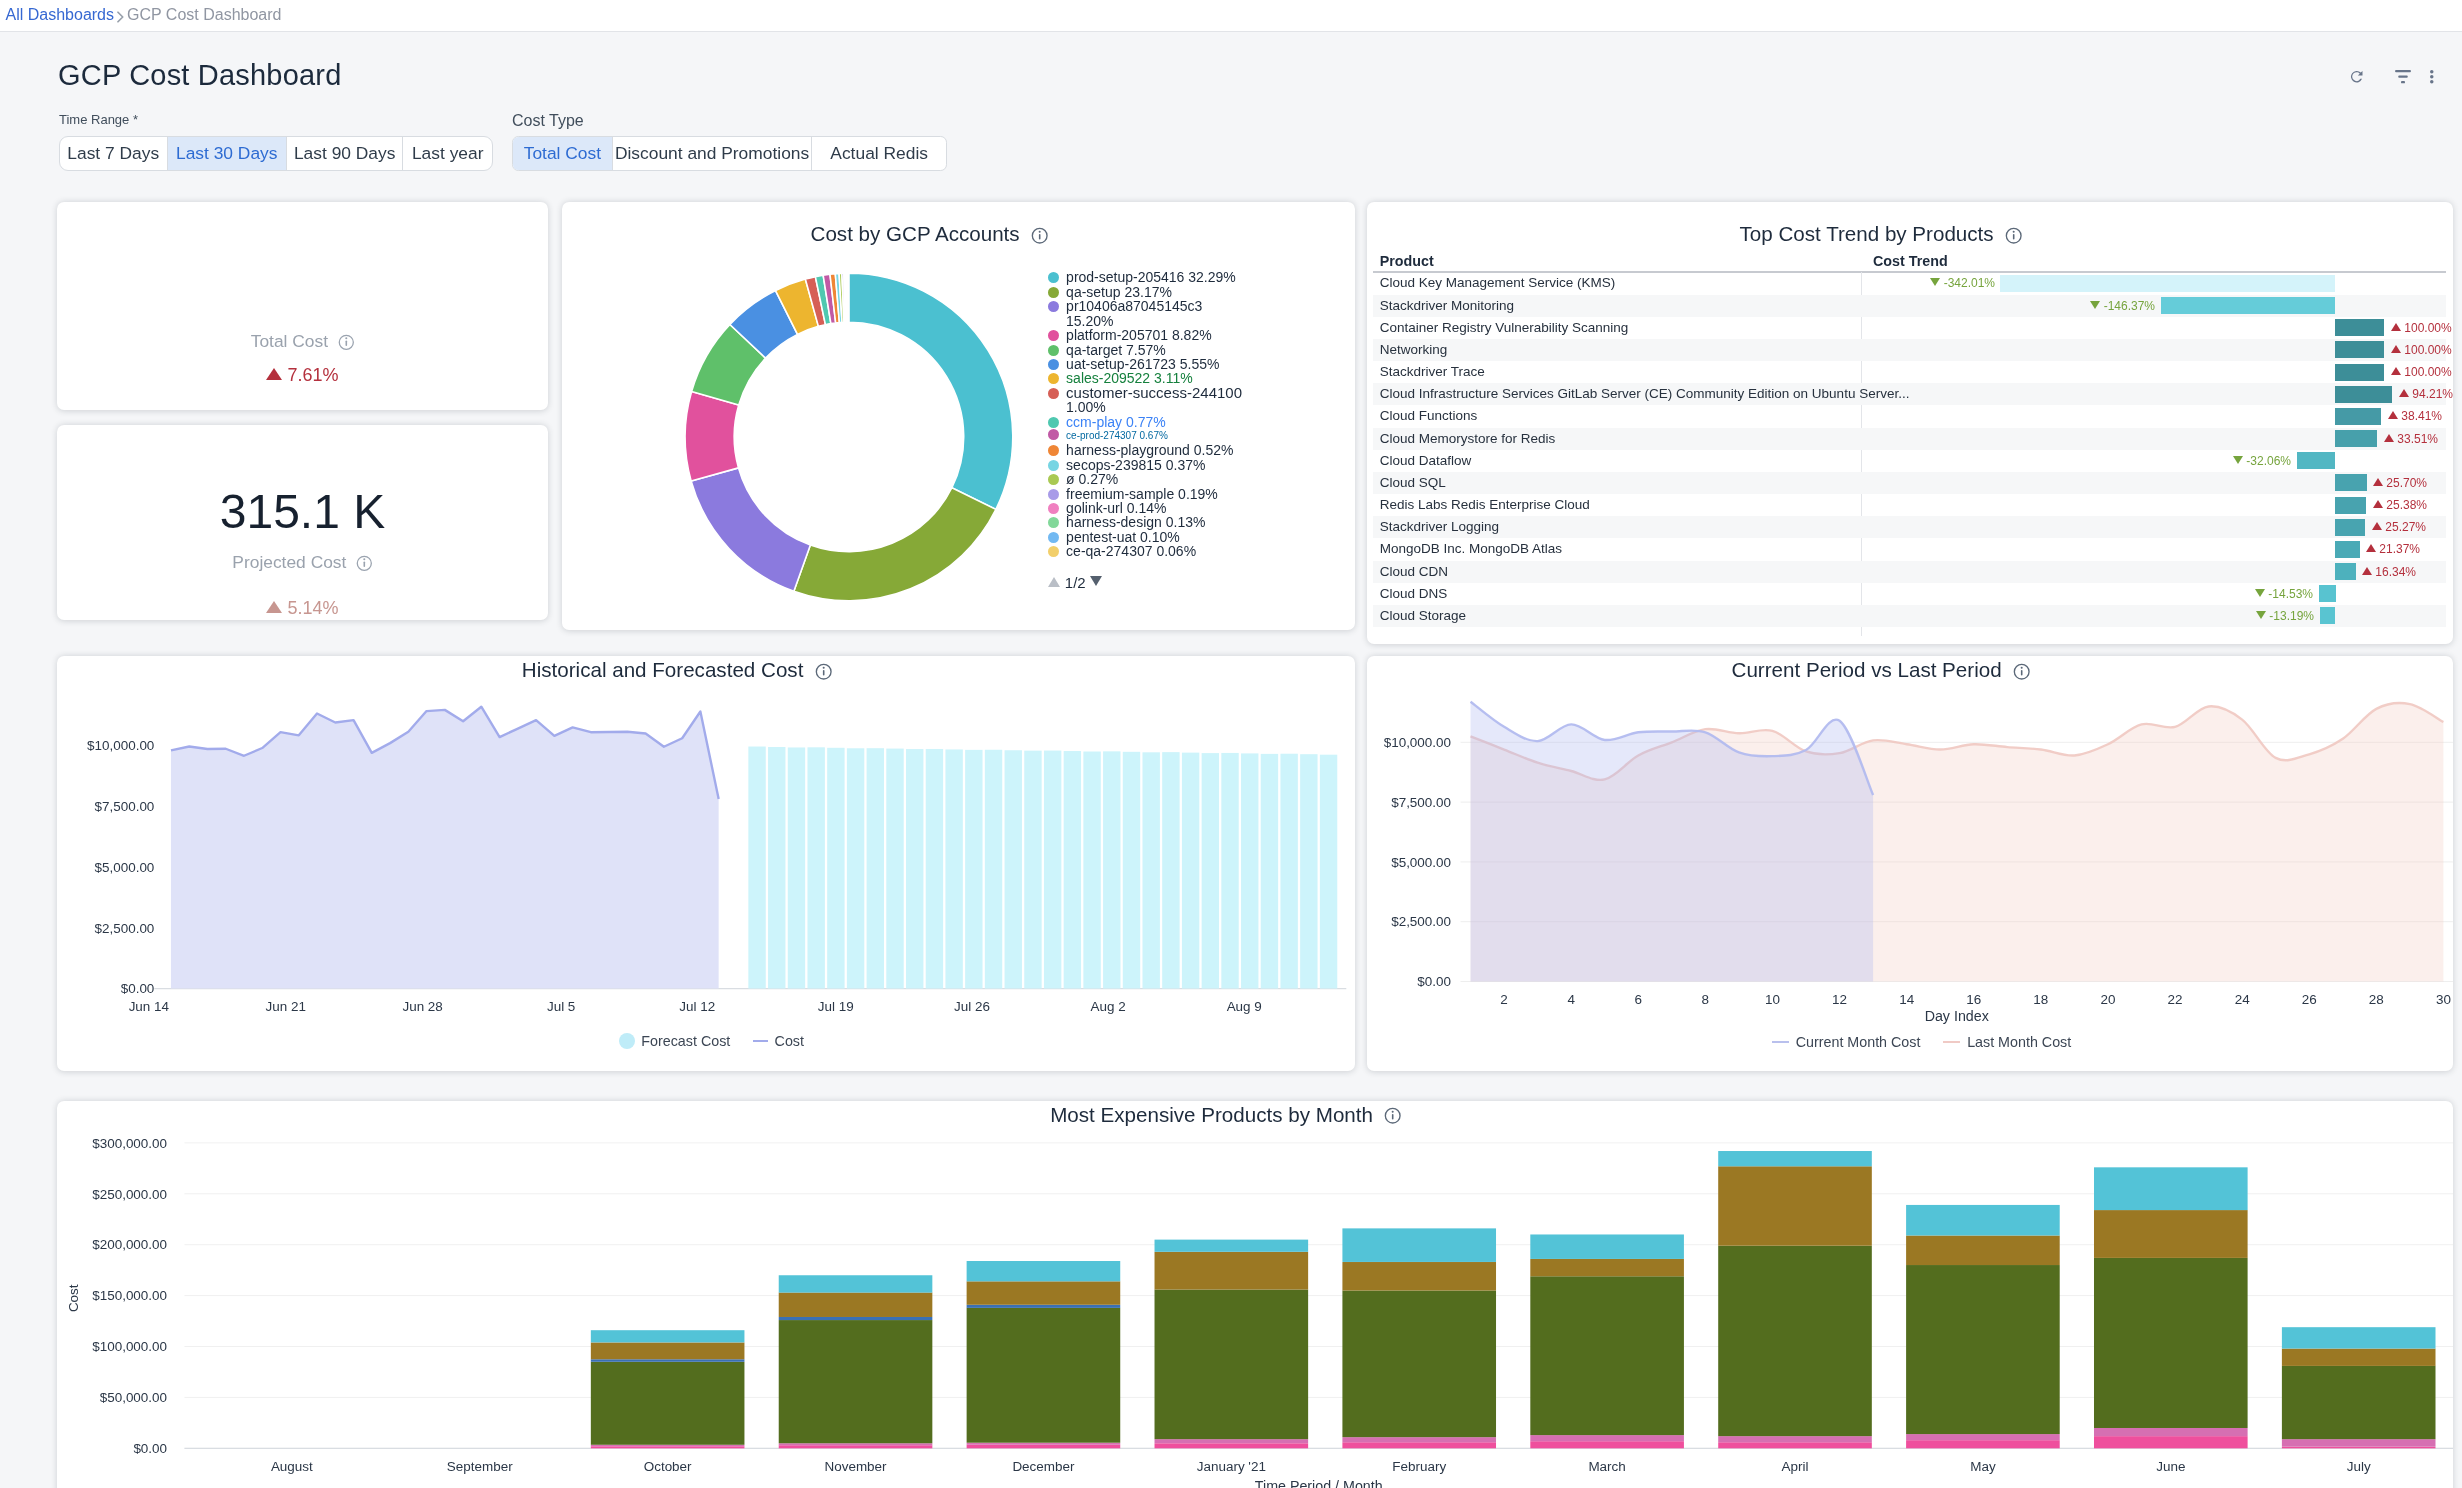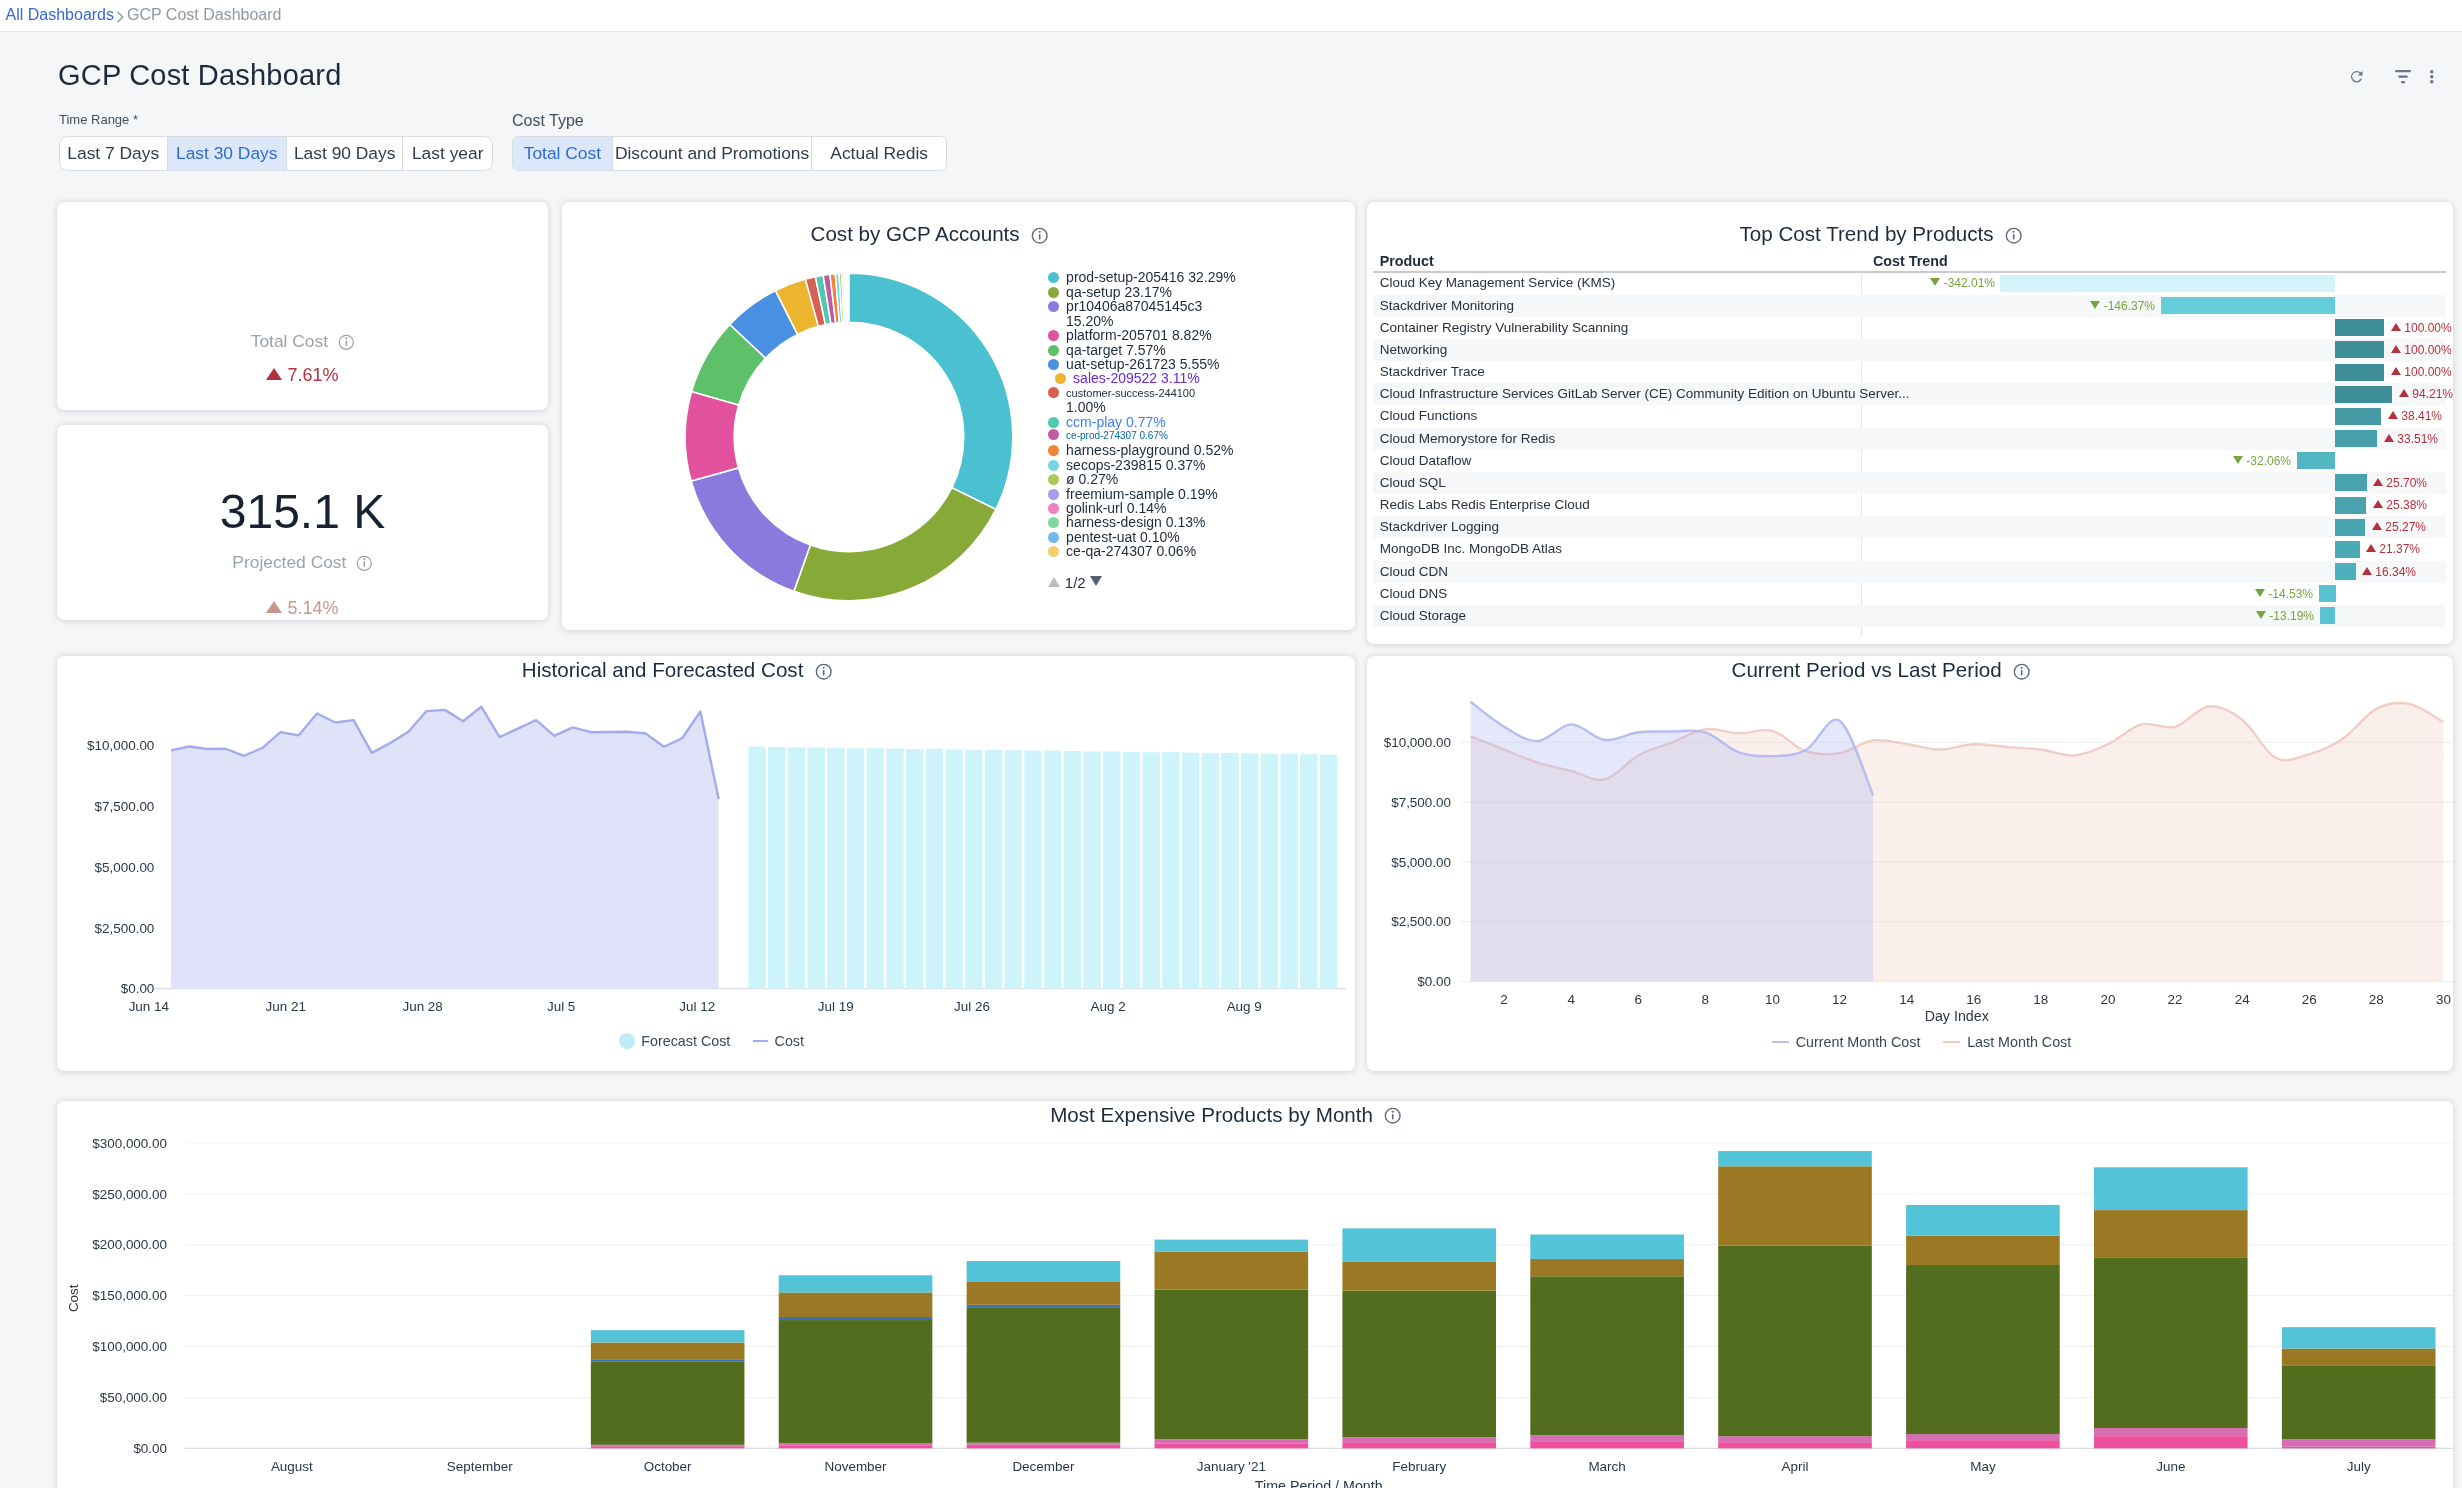--- a/index.html
+++ b/index.html
@@ -92,22 +92,22 @@
       <path d="M359.61 89.52 A207 207 0 0 1 360.91 89.51 L361.42 151.50 A145 145 0 0 0 360.50 151.52 Z" fill="#72b9f2" stroke="#ffffff" stroke-width="2"></path>
       <path d="M360.91 89.51 A207 207 0 0 1 361.69 89.50 L361.96 151.50 A145 145 0 0 0 361.42 151.50 Z" fill="#f2cf6b" stroke="#ffffff" stroke-width="2"></path>
     </svg>
  <div class="abs" style="left:486px;top:68px;height:14.4px;line-height:14.4px;font-size:14px;color:#1e2b3c;white-space:nowrap;"><span style="display:inline-block;width:11px;height:11px;border-radius:5.5px;background:#4bc0d0;margin-right:7.1px;vertical-align:-1.2px;"></span>prod-setup-205416 32.29%</div>
     <div class="abs" style="left:486px;top:83px;height:14.4px;line-height:14.4px;font-size:14px;color:#1e2b3c;white-space:nowrap;"><span style="display:inline-block;width:11px;height:11px;border-radius:5.5px;background:#86a937;margin-right:7.1px;vertical-align:-1.2px;"></span>qa-setup 23.17%</div>
     <div class="abs" style="left:486px;top:97px;height:14.4px;line-height:14.4px;font-size:14px;color:#1e2b3c;white-space:nowrap;"><span style="display:inline-block;width:11px;height:11px;border-radius:5.5px;background:#8b7ade;margin-right:7.1px;vertical-align:-1.2px;"></span>pr10406a87045145c3</div>
     <div class="abs" style="left:486px;top:112px;height:14.4px;line-height:14.4px;font-size:14px;color:#1e2b3c;white-space:nowrap;"><span style="display:inline-block;width:18px;"></span>15.20%</div>
     <div class="abs" style="left:486px;top:126px;height:14.4px;line-height:14.4px;font-size:14px;color:#1e2b3c;white-space:nowrap;"><span style="display:inline-block;width:11px;height:11px;border-radius:5.5px;background:#e1519d;margin-right:7.1px;vertical-align:-1.2px;"></span>platform-205701 8.82%</div>
     <div class="abs" style="left:486px;top:141px;height:14.4px;line-height:14.4px;font-size:14px;color:#1e2b3c;white-space:nowrap;"><span style="display:inline-block;width:11px;height:11px;border-radius:5.5px;background:#5fc06a;margin-right:7.1px;vertical-align:-1.2px;"></span>qa-target 7.57%</div>
     <div class="abs" style="left:486px;top:155px;height:14.4px;line-height:14.4px;font-size:14px;color:#1e2b3c;white-space:nowrap;"><span style="display:inline-block;width:11px;height:11px;border-radius:5.5px;background:#4a90e2;margin-right:7.1px;vertical-align:-1.2px;"></span>uat-setup-261723 5.55%</div>
-    <div class="abs" style="left:486px;top:169px;height:14.4px;line-height:14.4px;font-size:14px;color:#6d28d9;white-space:nowrap;margin-left:7px;"><span style="display:inline-block;width:11px;height:11px;border-radius:5.5px;background:#edb52f;margin-right:7.1px;vertical-align:-1.2px;"></span>sales-209522 3.11%</div>
-    <div class="abs" style="left:486px;top:184px;height:14.4px;line-height:14.4px;font-size:11px;color:#1e2b3c;white-space:nowrap;"><span style="display:inline-block;width:11px;height:11px;border-radius:5.5px;background:#d65f56;margin-right:7.1px;vertical-align:-1.2px;"></span>customer-success-244100</div>
+    <div class="abs" style="left:486px;top:169px;height:14.4px;line-height:14.4px;font-size:14px;color:#15803d;white-space:nowrap;"><span style="display:inline-block;width:11px;height:11px;border-radius:5.5px;background:#edb52f;margin-right:7.1px;vertical-align:-1.2px;"></span>sales-209522 3.11%</div>
+    <div class="abs" style="left:486px;top:184px;height:14.4px;line-height:14.4px;font-size:15px;color:#1e2b3c;white-space:nowrap;"><span style="display:inline-block;width:11px;height:11px;border-radius:5.5px;background:#d65f56;margin-right:7.1px;vertical-align:-1.2px;"></span>customer-success-244100</div>
     <div class="abs" style="left:486px;top:198px;height:14.4px;line-height:14.4px;font-size:14px;color:#1e2b3c;white-space:nowrap;"><span style="display:inline-block;width:18px;"></span>1.00%</div>
     <div class="abs" style="left:486px;top:213px;height:14.4px;line-height:14.4px;font-size:14px;color:#3b82f6;white-space:nowrap;"><span style="display:inline-block;width:11px;height:11px;border-radius:5.5px;background:#4fc8b0;margin-right:7.1px;vertical-align:-1.2px;"></span>ccm-play 0.77%</div>
     <div class="abs" style="left:486px;top:227px;height:14.4px;line-height:14.4px;font-size:10px;color:#0369a1;white-space:nowrap;"><span style="display:inline-block;width:11px;height:11px;border-radius:5.5px;background:#c159a5;margin-right:7.1px;vertical-align:-1.2px;"></span>ce-prod-274307 0.67%</div>
     <div class="abs" style="left:486px;top:241px;height:14.4px;line-height:14.4px;font-size:14px;color:#1e2b3c;white-space:nowrap;"><span style="display:inline-block;width:11px;height:11px;border-radius:5.5px;background:#ef8636;margin-right:7.1px;vertical-align:-1.2px;"></span>harness-playground 0.52%</div>
     <div class="abs" style="left:486px;top:256px;height:14.4px;line-height:14.4px;font-size:14px;color:#1e2b3c;white-space:nowrap;"><span style="display:inline-block;width:11px;height:11px;border-radius:5.5px;background:#77d5e3;margin-right:7.1px;vertical-align:-1.2px;"></span>secops-239815 0.37%</div>
     <div class="abs" style="left:486px;top:270px;height:14.4px;line-height:14.4px;font-size:14px;color:#1e2b3c;white-space:nowrap;"><span style="display:inline-block;width:11px;height:11px;border-radius:5.5px;background:#a9c953;margin-right:7.1px;vertical-align:-1.2px;"></span>ø 0.27%</div>
     <div class="abs" style="left:486px;top:285px;height:14.4px;line-height:14.4px;font-size:14px;color:#1e2b3c;white-space:nowrap;"><span style="display:inline-block;width:11px;height:11px;border-radius:5.5px;background:#a89be8;margin-right:7.1px;vertical-align:-1.2px;"></span>freemium-sample 0.19%</div>
     <div class="abs" style="left:486px;top:299px;height:14.4px;line-height:14.4px;font-size:14px;color:#1e2b3c;white-space:nowrap;"><span style="display:inline-block;width:11px;height:11px;border-radius:5.5px;background:#f080c0;margin-right:7.1px;vertical-align:-1.2px;"></span>golink-url 0.14%</div>
     <div class="abs" style="left:486px;top:313px;height:14.4px;line-height:14.4px;font-size:14px;color:#1e2b3c;white-space:nowrap;"><span style="display:inline-block;width:11px;height:11px;border-radius:5.5px;background:#82d89a;margin-right:7.1px;vertical-align:-1.2px;"></span>harness-design 0.13%</div>
     <div class="abs" style="left:486px;top:328px;height:14.4px;line-height:14.4px;font-size:14px;color:#1e2b3c;white-space:nowrap;"><span style="display:inline-block;width:11px;height:11px;border-radius:5.5px;background:#72b9f2;margin-right:7.1px;vertical-align:-1.2px;"></span>pentest-uat 0.10%</div>

